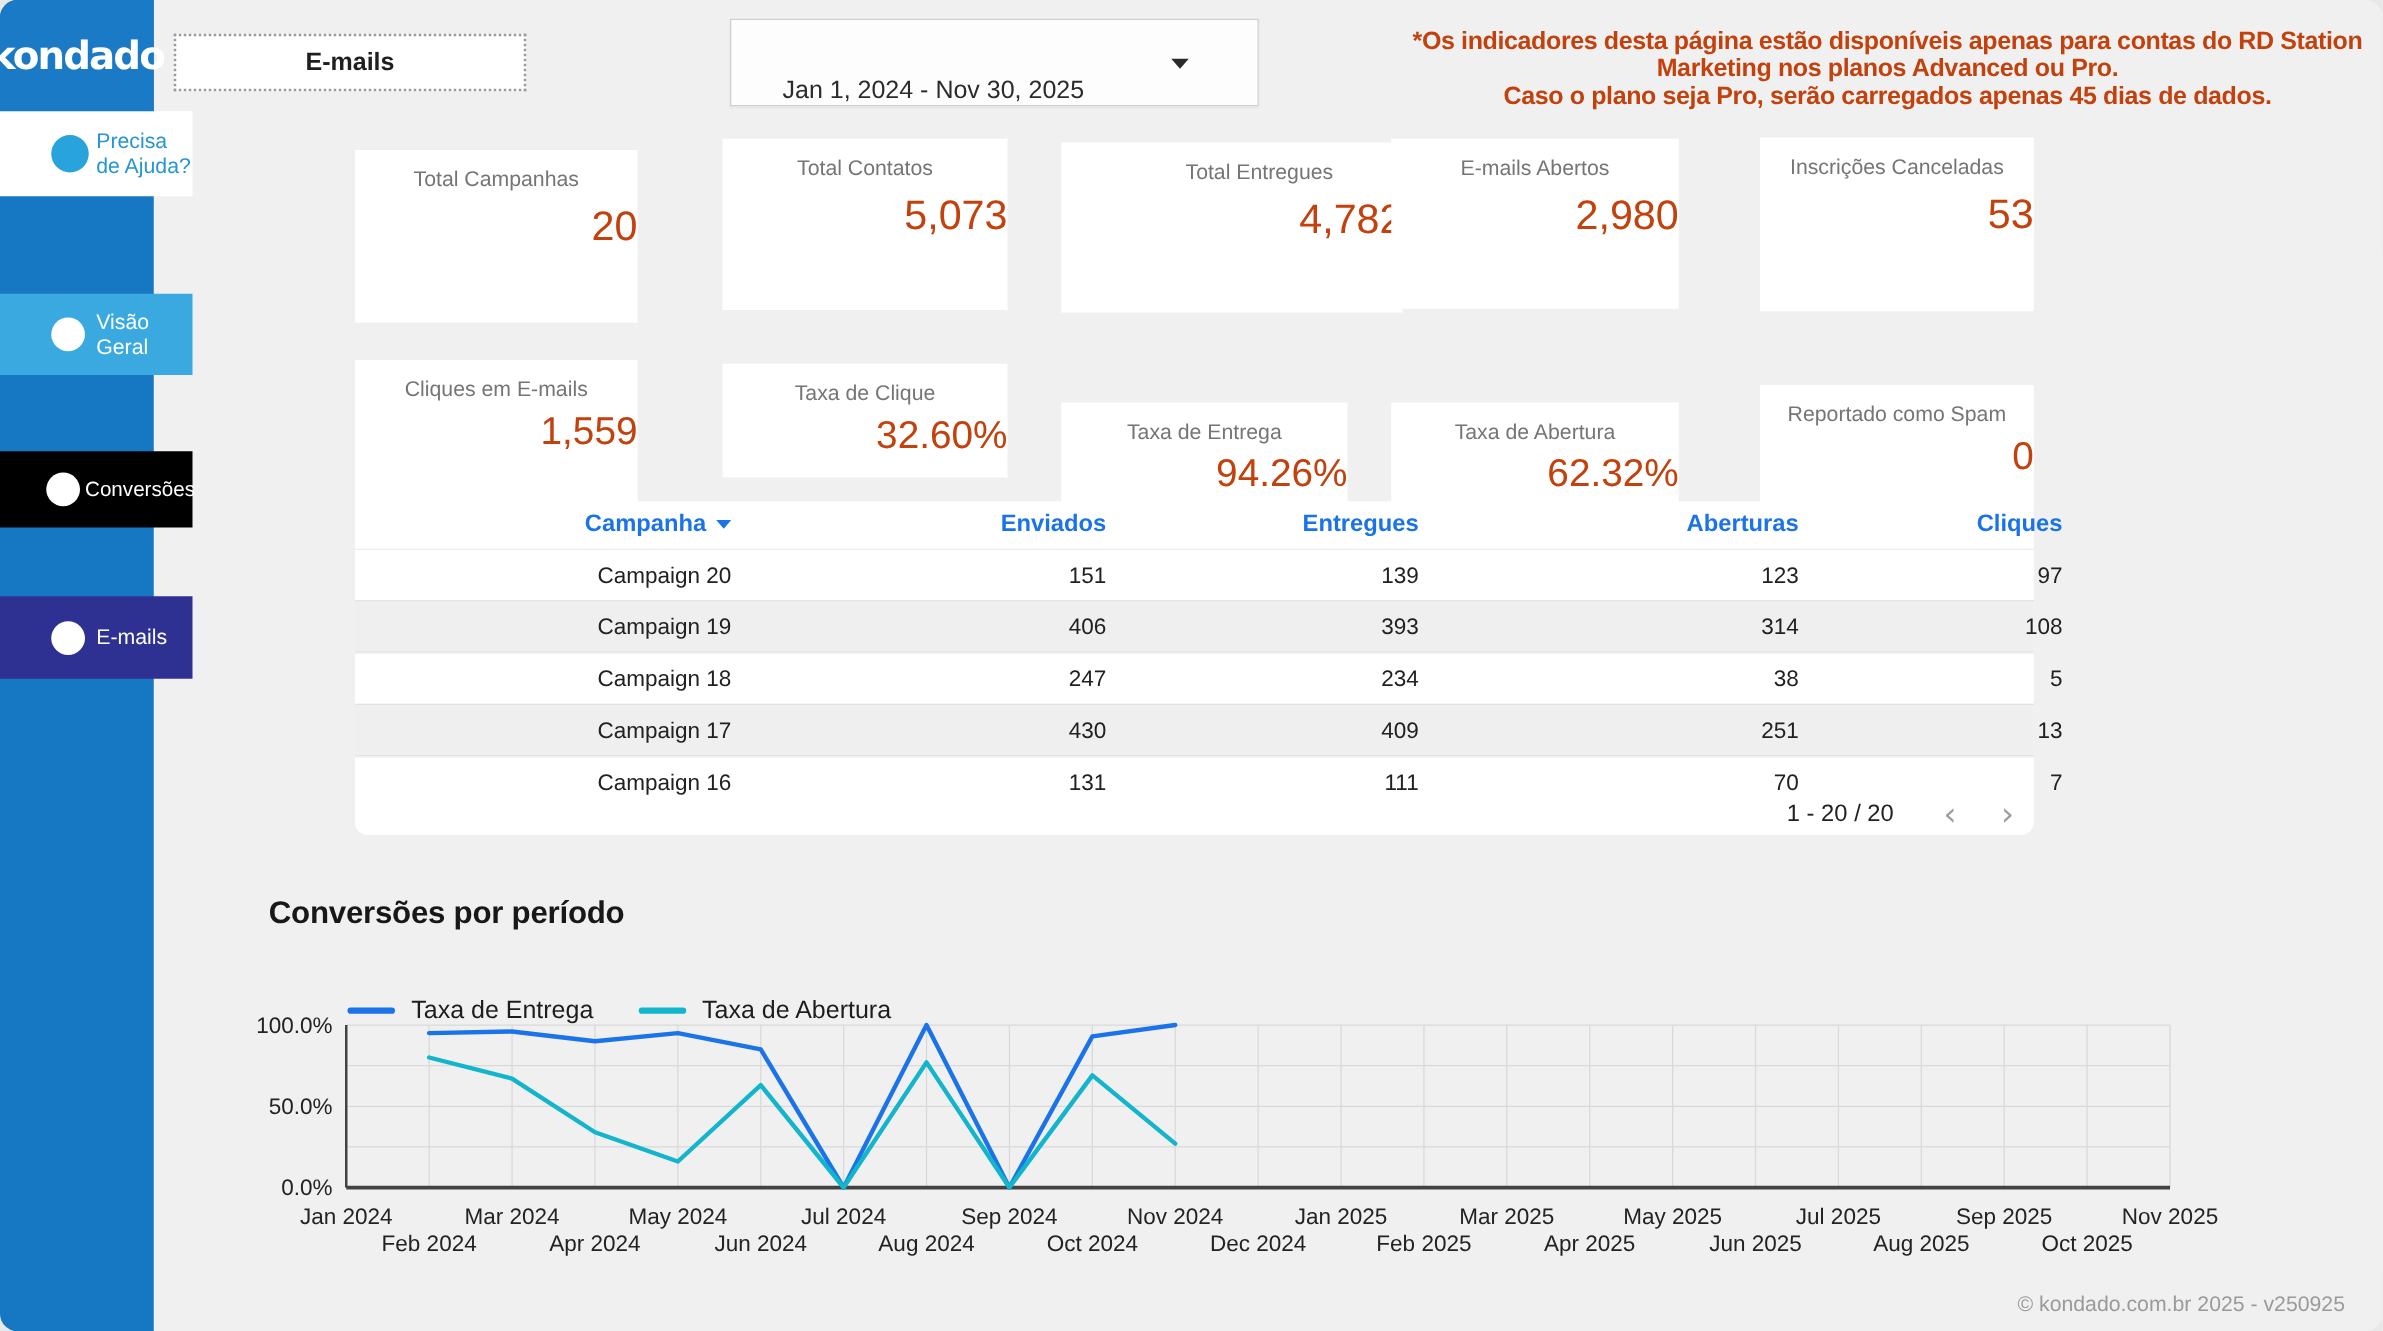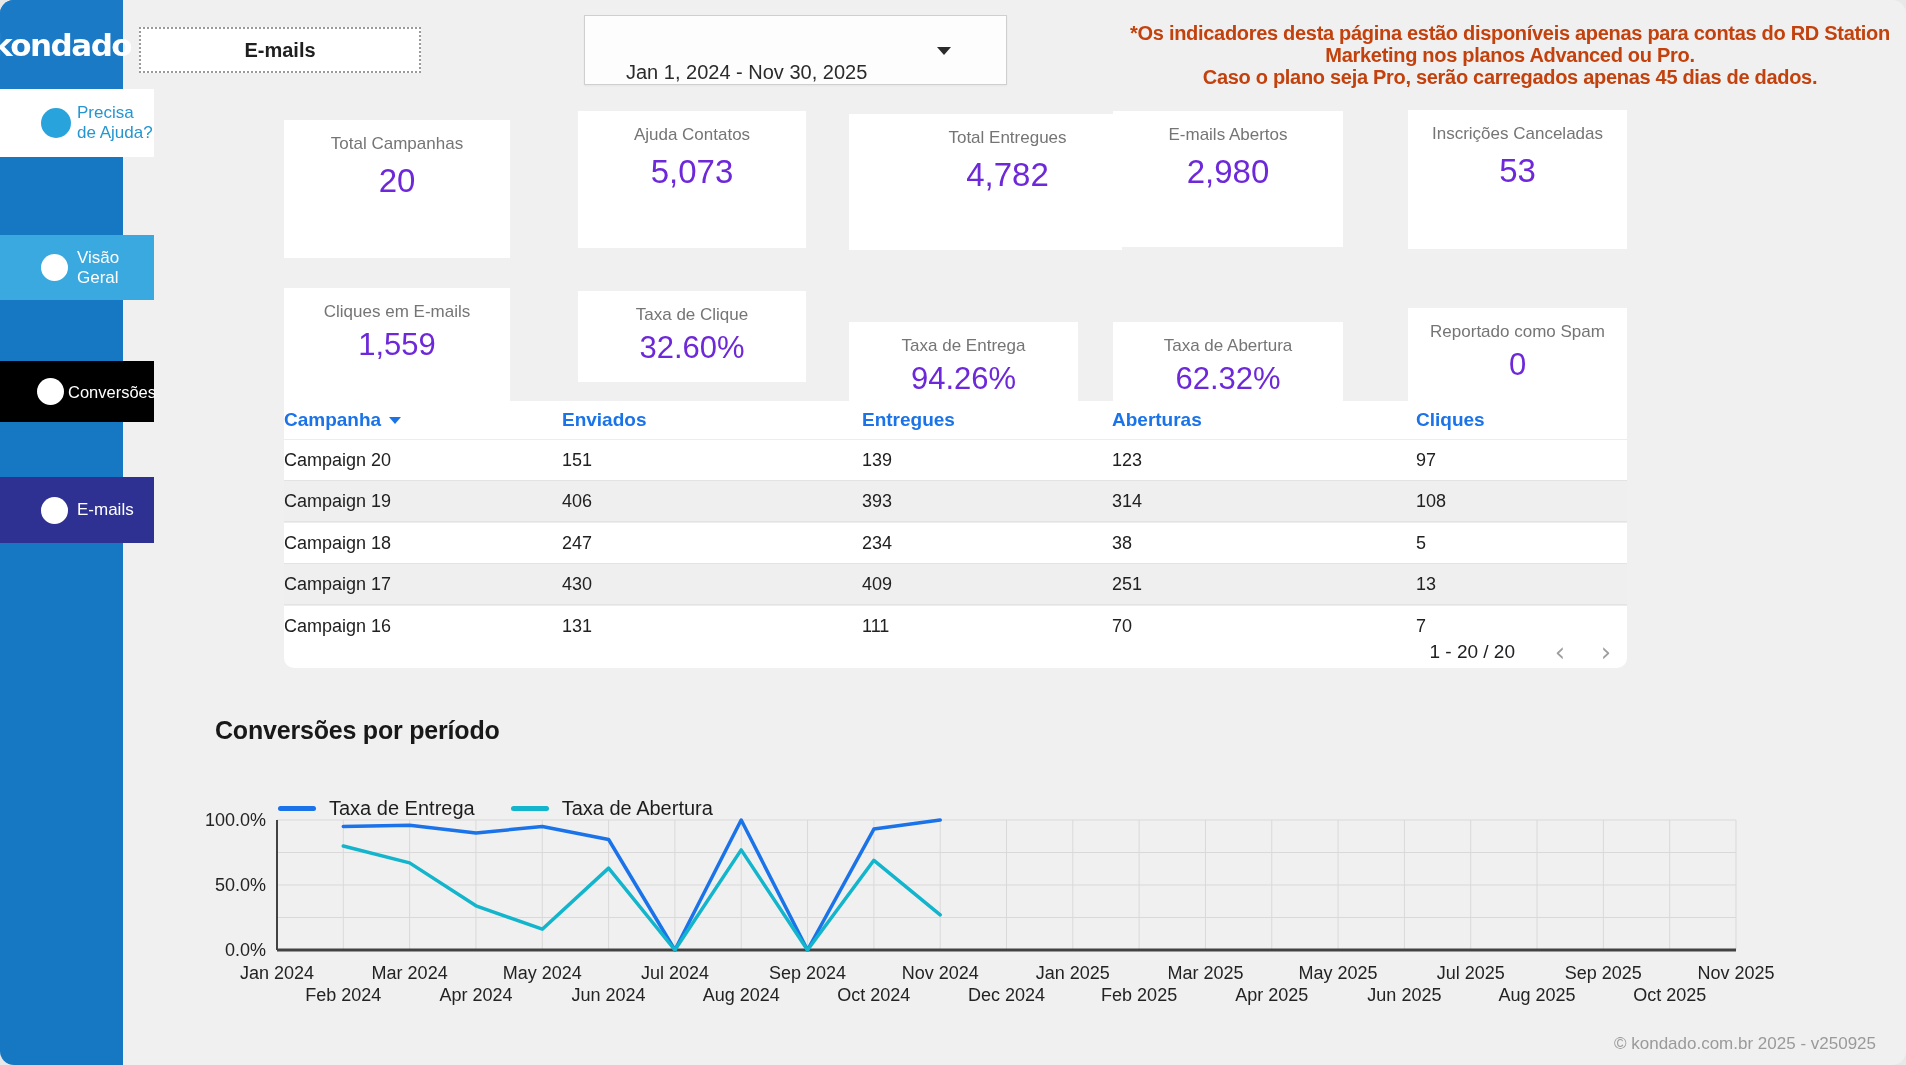--- a/index.html
+++ b/index.html
@@ -69,30 +69,30 @@
   .disclaimer{
     position:absolute;left:1115px;top:22px;width:790px;
     text-align:center;font-weight:bold;color:#c2410c;
     font-size:20px;line-height:22px;letter-spacing:-0.3px;
   }
   
   .card{
     position:absolute;background:#ffffff;text-align:center;
   }
   .card .klabel{font-size:17px;color:#757575;margin-top:14px;}
-  .card .kvalue{font-size:33px;color:#6d28d9;margin-top:8px;}
+  .card .kvalue{font-size:33px;color:#c2410c;margin-top:8px;text-align:right;}
   .card.small .kvalue{font-size:31px;margin-top:5px;}
   
   .table-card{
     position:absolute;left:284px;top:401px;width:1343px;height:267px;
     background:#ffffff;border-radius:0 0 10px 10px;
   }
   .thead,.trow{
     display:grid;grid-template-columns:278px 300px 250px 304px 211px;
-    align-items:center;text-align:left;
+    align-items:center;text-align:right;padding-left:23px;
   }
   .thead{height:38px;}
   .thead .hcell{font-size:19px;font-weight:bold;color:#1a73e8;cursor:pointer;}
   .thead .sort-caret{
     display:inline-block;margin-left:8px;vertical-align:2px;
     width:0;height:0;border-left:6px solid transparent;border-right:6px solid transparent;
     border-top:7px solid #1a73e8;
   }
   .trow{height:40px;font-size:18px;color:#212121;border-top:1px solid #ededed;}
   .trow.alt{background:#efefef;border-top:1px solid #e3e3e3;border-bottom:1px solid #e3e3e3;}
@@ -169,21 +169,21 @@
     <div>*Os indicadores desta página estão disponíveis apenas para contas do RD Station</div>
     <div>Marketing nos planos Advanced ou Pro.</div>
     <div>Caso o plano seja Pro, serão carregados apenas 45 dias de dados.</div>
   </div>
 
   <div class="card" style="left:284px;top:120px;width:226px;height:138px;">
     <div class="klabel">Total Campanhas</div>
     <div class="kvalue">20</div>
   </div>
   <div class="card" style="left:578px;top:111px;width:228px;height:137px;">
-    <div class="klabel">Ajuda Contatos</div>
+    <div class="klabel">Total Contatos</div>
     <div class="kvalue">5,073</div>
   </div>
   <div class="card" style="left:849px;top:114px;width:229px;height:136px;padding-left:44px;">
     <div class="klabel">Total Entregues</div>
     <div class="kvalue">4,782</div>
   </div>
   <div class="card" style="left:1113px;top:111px;width:230px;height:136px;">
     <div class="klabel">E-mails Abertos</div>
     <div class="kvalue">2,980</div>
   </div>

